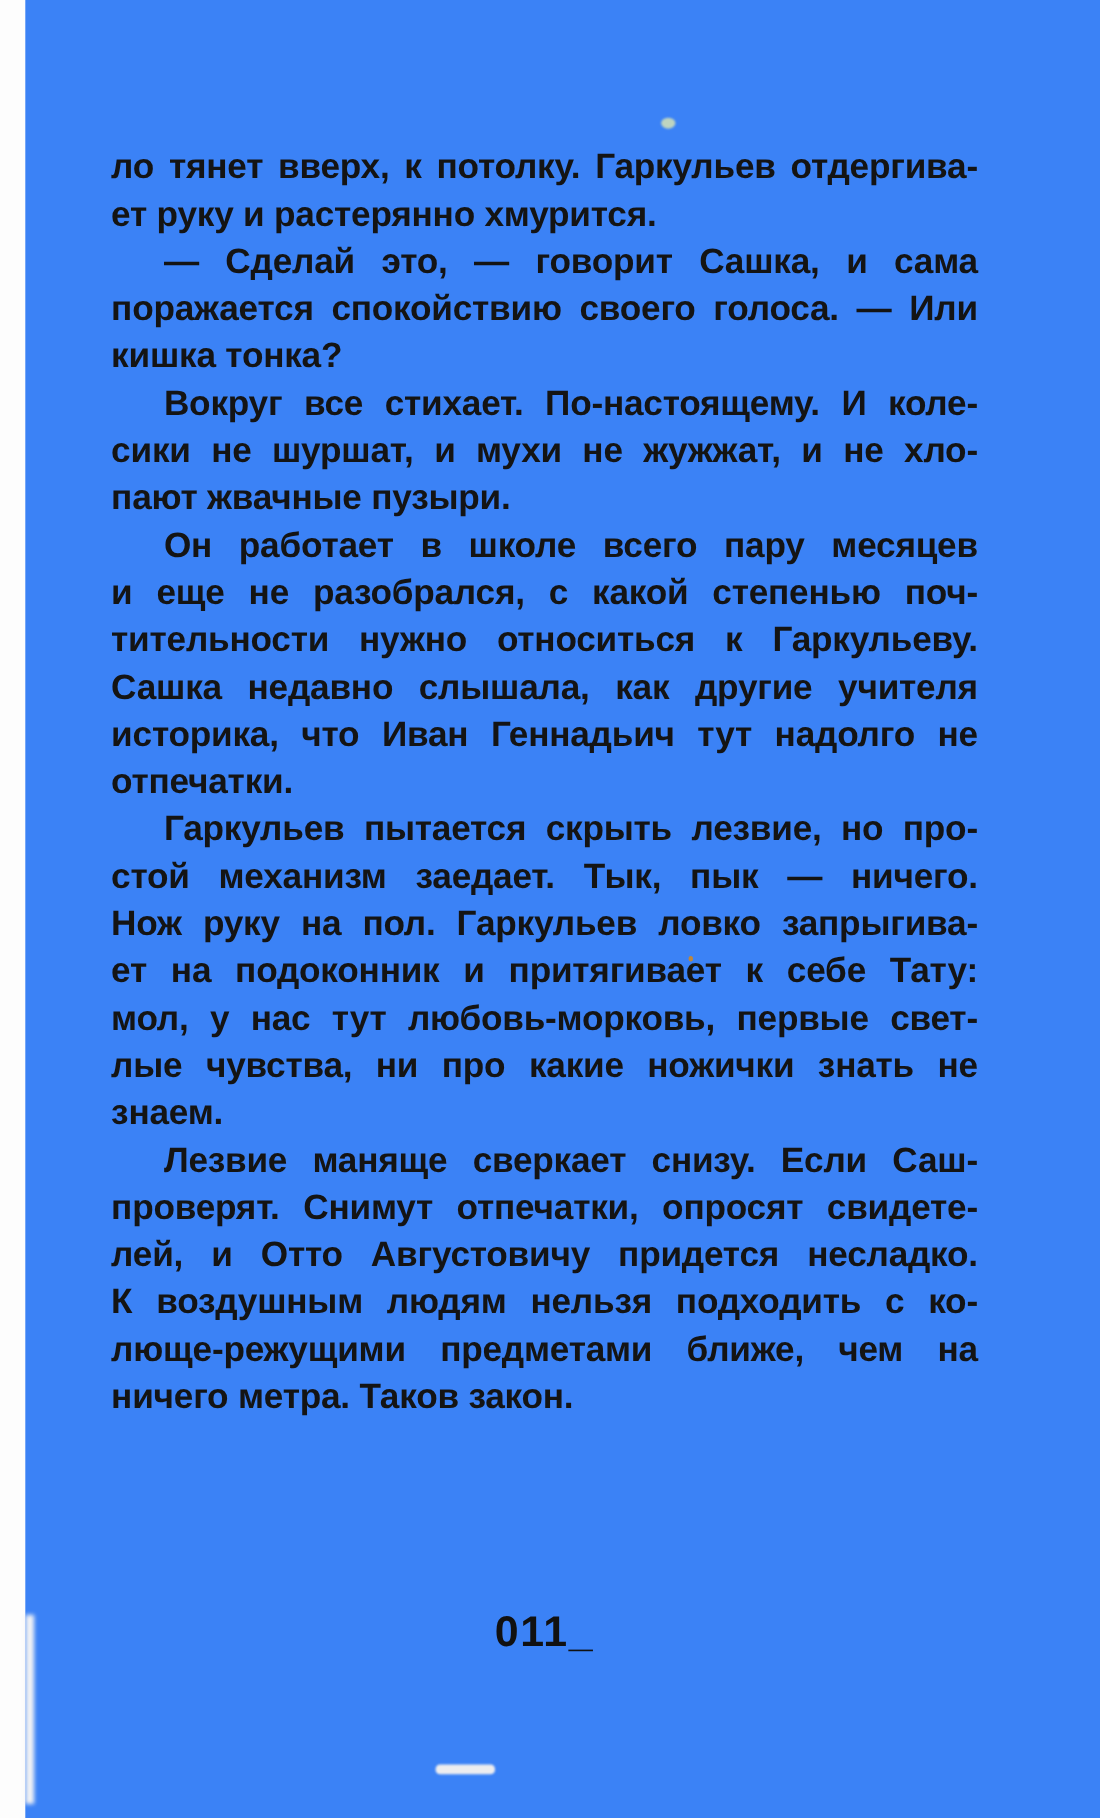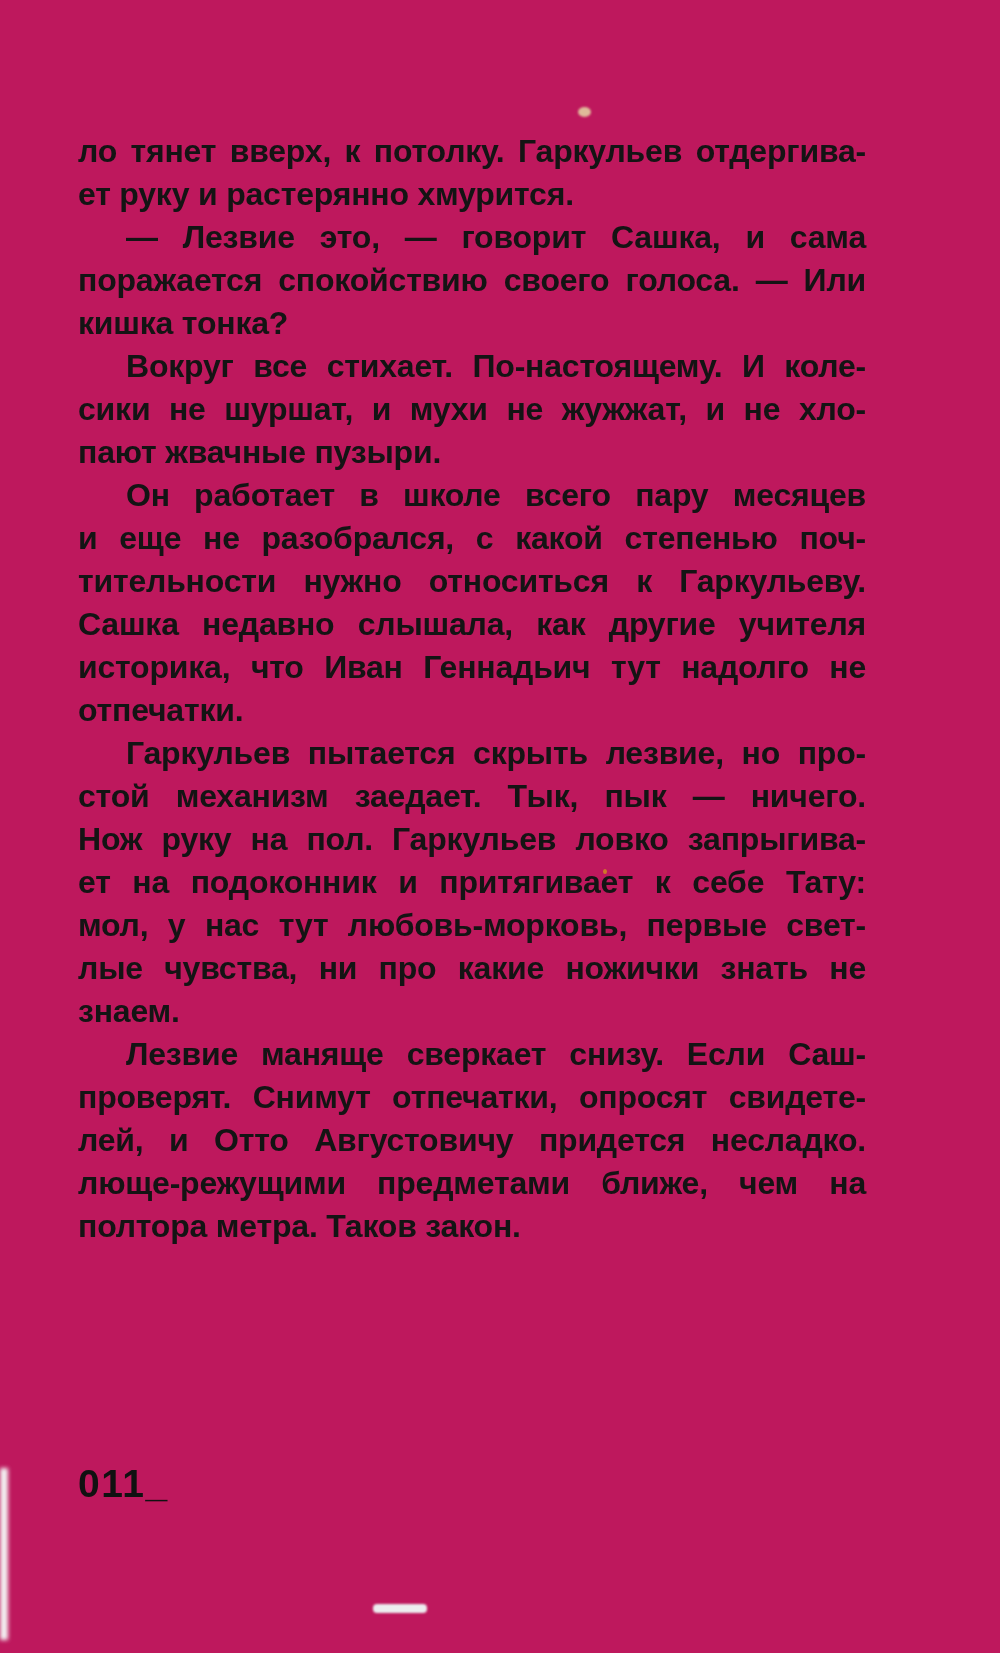--- a/index.html
+++ b/index.html
@@ -10,21 +10,22 @@
     width: 1000px;
     height: 1653px;
     position: relative;
     background: #fdfdfd;
     overflow: hidden;
     font-family: "Liberation Sans", sans-serif;
   }
   .book-page {
     position: absolute;
     inset: 0;
-    background: #be185d;
+    background: #3b82f6;
+    margin-left: 23px;
   }
   .text-block {
     position: absolute;
     left: 78px;
     top: 130px;
     width: 788px;
     color: #141414;
     font-size: 32px;
     font-weight: 700;
     letter-spacing: -0.2px;
@@ -41,21 +42,21 @@
   }
   .text-line.left {
     text-align: right;
     text-align-last: left;
   }
   .page-number {
     position: absolute;
     left: 78px;
     top: 1464px;
     width: 788px;
-    text-align: left;
+    text-align: center;
     color: #111111;
     font-size: 39px;
     font-weight: 700;
     letter-spacing: 1.5px;
     line-height: 1;
   }
   
   .speck-yellow {
     position: absolute;
     left: 578px;
@@ -100,21 +101,21 @@
 </head>
 <body style="background: rgb(253, 253, 253);">
 
 <div class="book-page">
   <span class="speck-yellow"></span>
   <span class="speck-orange"></span>
 
   <div class="text-block" style="color: rgb(20, 20, 20);">
       <div class="text-line justify">ло тянет вверх, к потолку. Гаркульев отдергива-</div>
       <div class="text-line left">ет руку и растерянно хмурится.</div>
-      <div class="text-line justify-indent">— Лезвие это, — говорит Сашка, и сама</div>
+      <div class="text-line justify-indent">— Сделай это, — говорит Сашка, и сама</div>
       <div class="text-line justify">поражается спокойствию своего голоса. — Или</div>
       <div class="text-line left">кишка тонка?</div>
       <div class="text-line justify-indent">Вокруг все стихает. По-настоящему. И коле-</div>
       <div class="text-line justify">сики не шуршат, и мухи не жужжат, и не хло-</div>
       <div class="text-line left">пают жвачные пузыри.</div>
       <div class="text-line justify-indent">Он работает в школе всего пару месяцев</div>
       <div class="text-line justify">и еще не разобрался, с какой степенью поч-</div>
       <div class="text-line justify">тительности нужно относиться к Гаркульеву.</div>
       <div class="text-line justify">Сашка недавно слышала, как другие учителя</div>
       <div class="text-line justify">историка, что Иван Геннадьич тут надолго не</div>
@@ -122,21 +123,22 @@
       <div class="text-line justify-indent">Гаркульев пытается скрыть лезвие, но про-</div>
       <div class="text-line justify">стой механизм заедает. Тык, пык — ничего.</div>
       <div class="text-line justify">Нож руку на пол. Гаркульев ловко запрыгива-</div>
       <div class="text-line justify">ет на подоконник и притягивает к себе Тату:</div>
       <div class="text-line justify">мол, у нас тут любовь-морковь, первые свет-</div>
       <div class="text-line justify">лые чувства, ни про какие ножички знать не</div>
       <div class="text-line left">знаем.</div>
       <div class="text-line justify-indent">Лезвие маняще сверкает снизу. Если Саш-</div>
       <div class="text-line justify">проверят. Снимут отпечатки, опросят свидете-</div>
       <div class="text-line justify">лей, и Отто Августовичу придется несладко.</div>
+      <div class="text-line justify">К воздушным людям нельзя подходить с ко-</div>
       <div class="text-line justify">люще-режущими предметами ближе, чем на</div>
-      <div class="text-line left">полтора метра. Таков закон.</div>
+      <div class="text-line left">ничего метра. Таков закон.</div>
     </div>
 
   <div class="page-number">011_</div>
 
   <span class="smudge-bottom"></span>
   <span class="edge-strip-left"></span>
 </div>
 
 </body></html>

